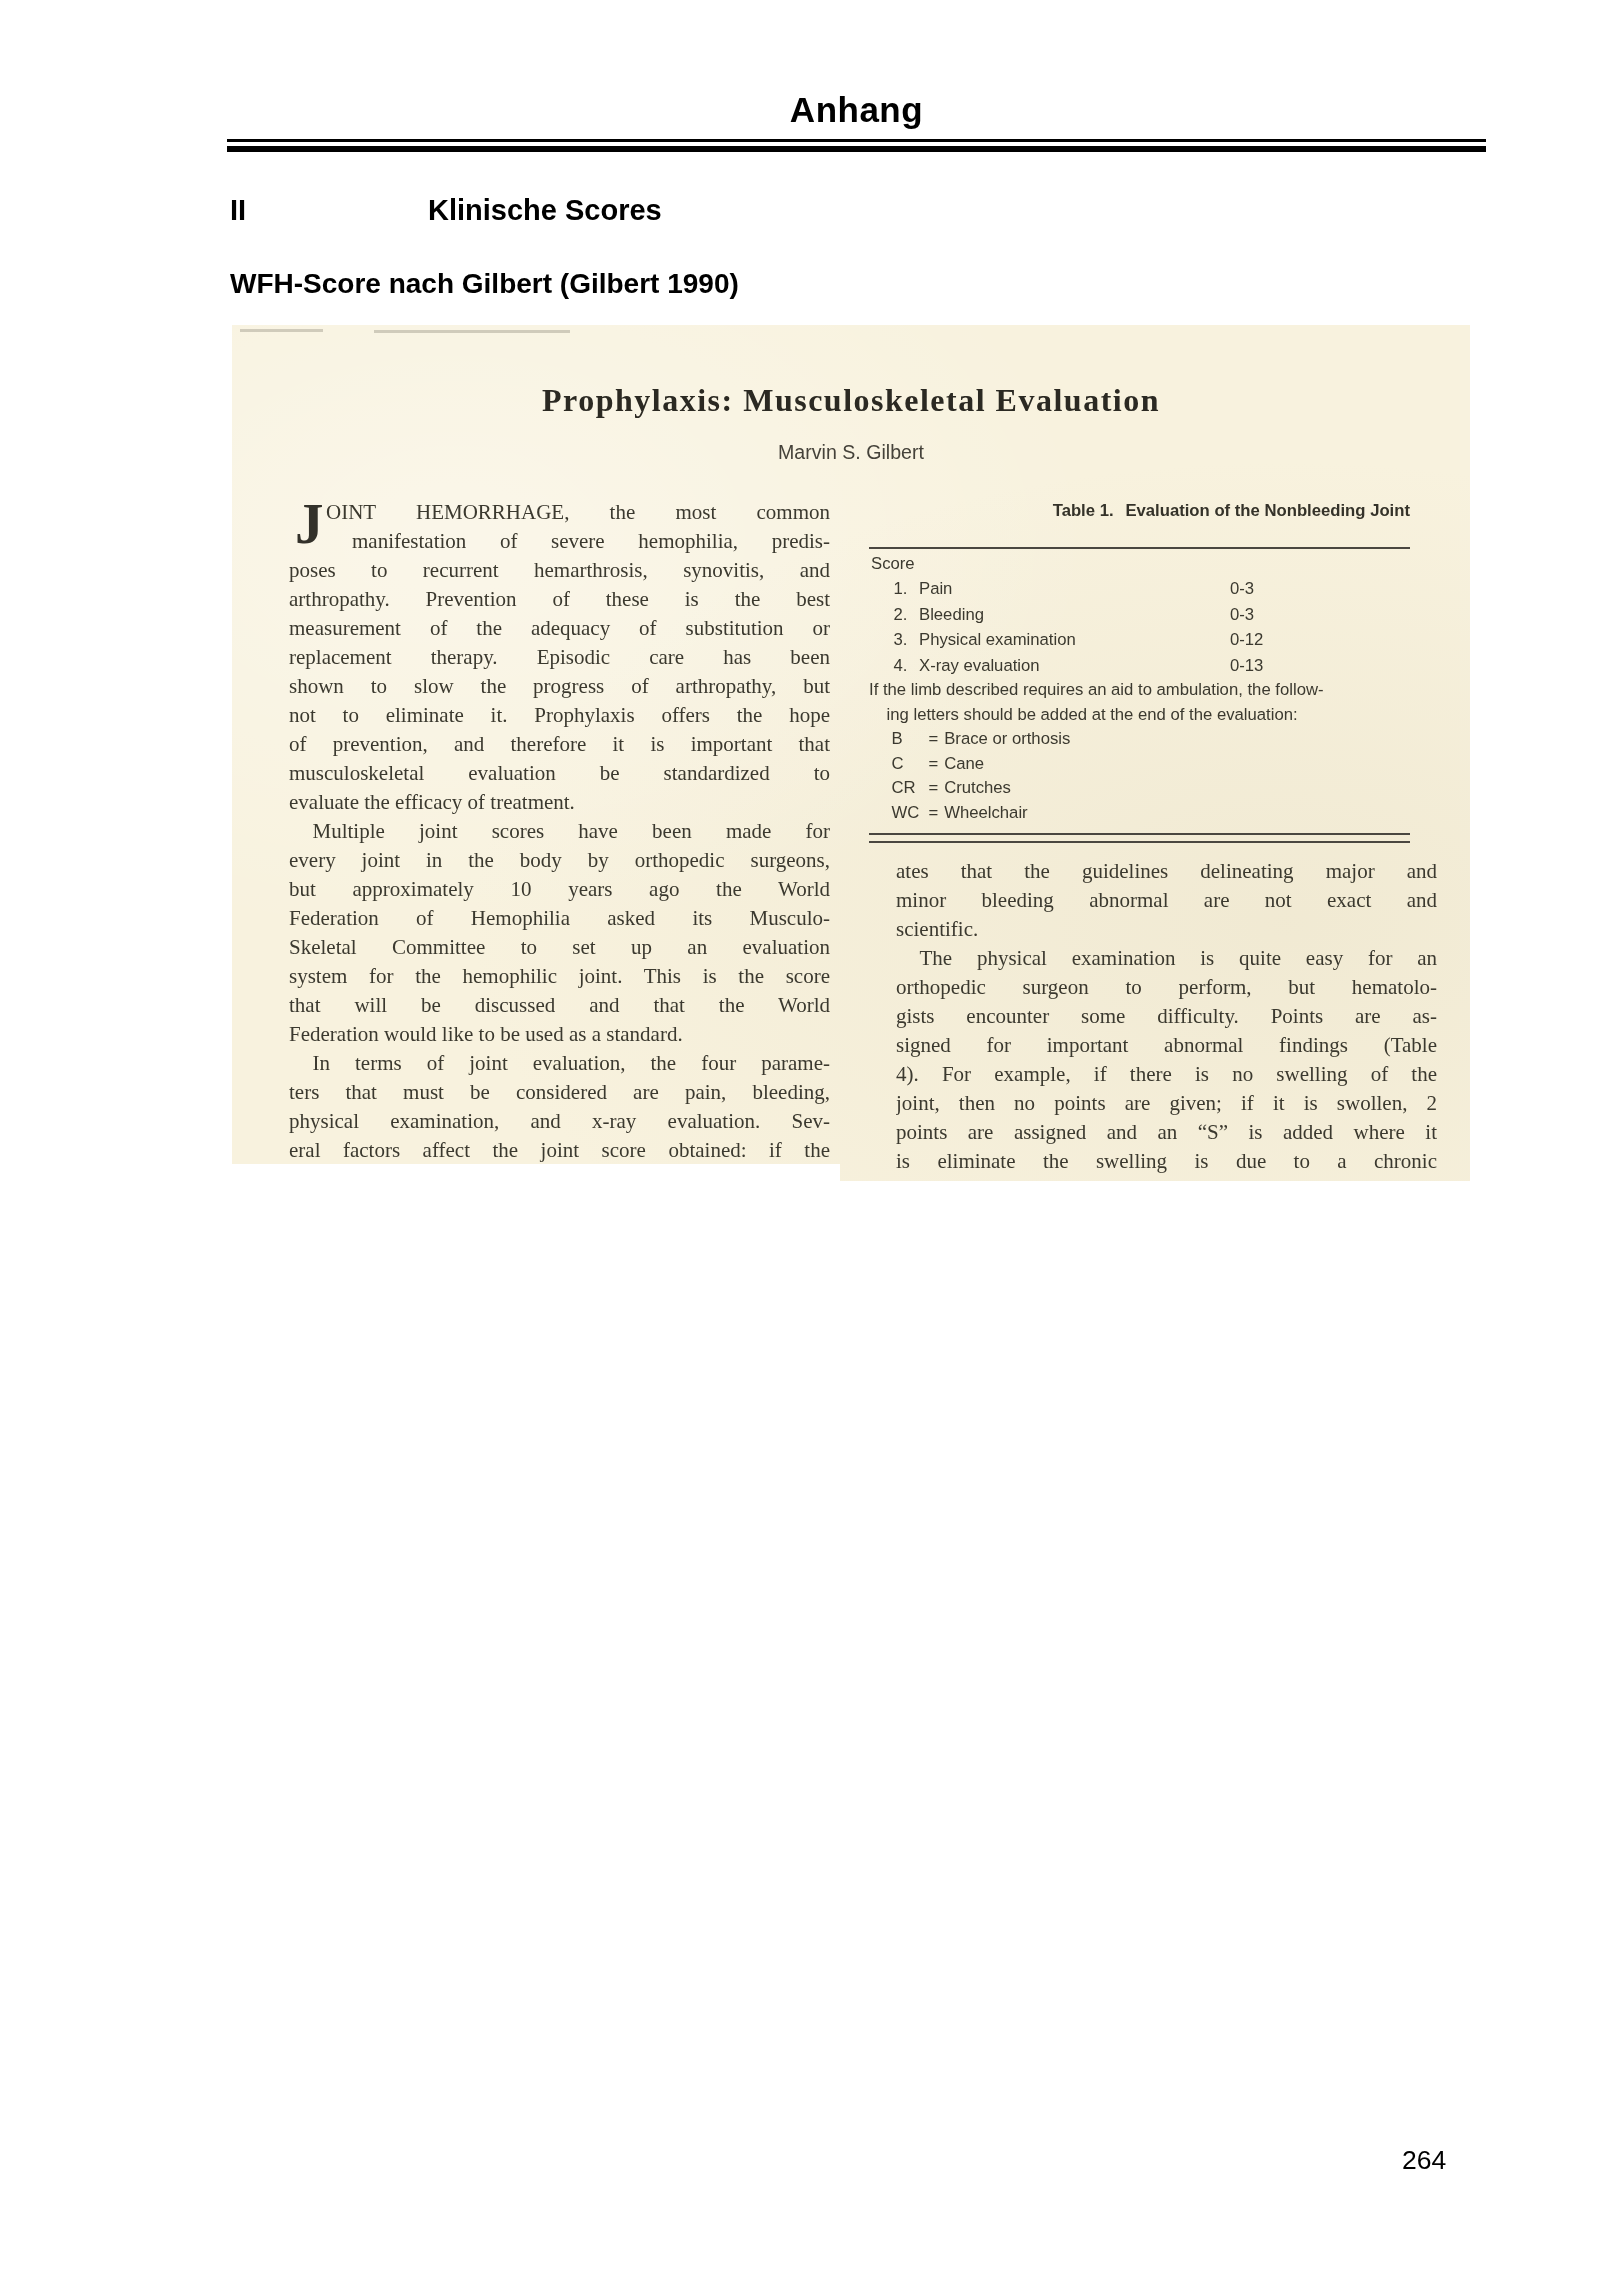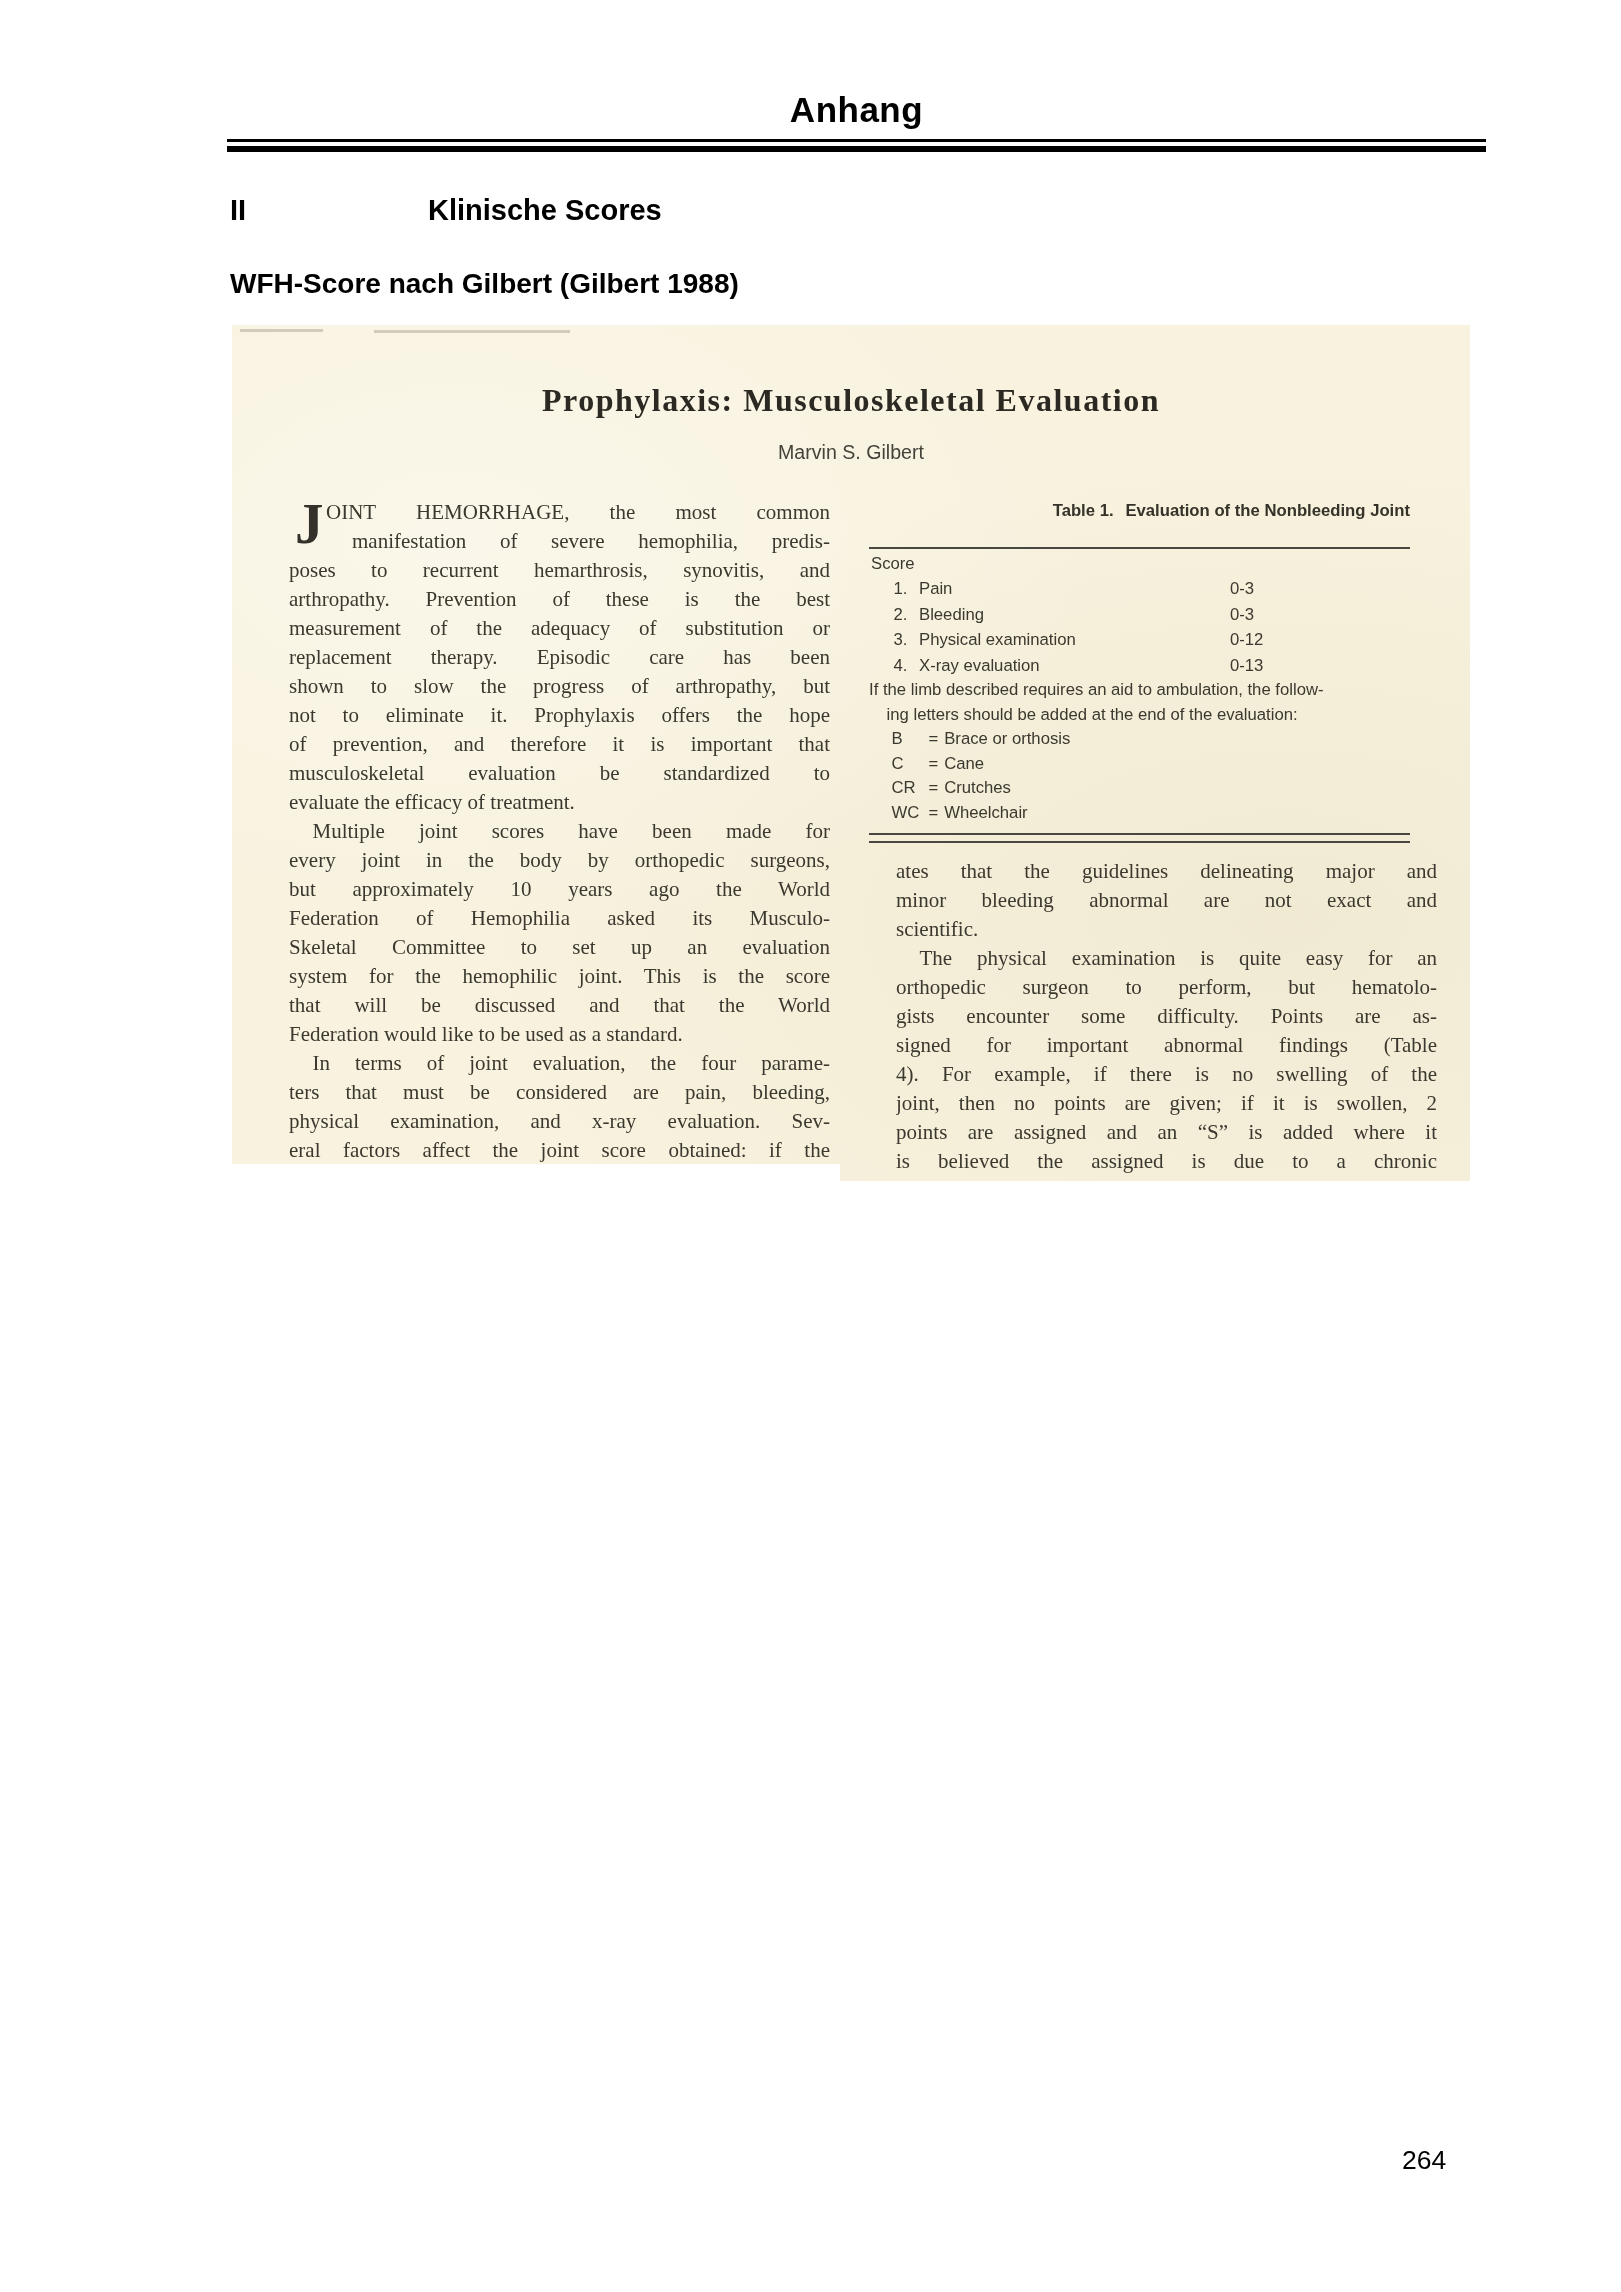--- a/index.html
+++ b/index.html
@@ -64,21 +64,21 @@
 <div class="page">
 
   <div class="doc-title">Anhang</div>
   <div class="rule-thin"></div>
   <div class="rule-thick"></div>
 
   <div class="sec-heading">
     <span class="sec-num">II</span><span class="sec-title">Klinische Scores</span>
   </div>
 
-  <div class="subsec-heading">WFH-Score nach Gilbert (Gilbert 1988)</div>
+  <div class="subsec-heading">WFH-Score nach Gilbert (Gilbert 1990)</div>
 
   <div class="scan">
     <div class="dash d1"></div>
     <div class="dash d2"></div>
 
     <div class="a-title">Prophylaxis: Musculoskeletal Evaluation</div>
     <div class="a-byline">Marvin S. Gilbert</div>
 
     <div class="col lcol">
       <span class="dropcap">J</span>
@@ -154,21 +154,21 @@
         <div class="ln">ates that the guidelines delineating major and</div>
         <div class="ln">minor bleeding abnormal are not exact and</div>
         <div class="ln endp">scientific.</div>
         <div class="ln ind">The physical examination is quite easy for an</div>
         <div class="ln">orthopedic surgeon to perform, but hematolo-</div>
         <div class="ln">gists encounter some difficulty. Points are as-</div>
         <div class="ln">signed for important abnormal findings (Table</div>
         <div class="ln">4). For example, if there is no swelling of the</div>
         <div class="ln">joint, then no points are given; if it is swollen, 2</div>
         <div class="ln">points are assigned and an “S” is added where it</div>
-        <div class="ln">is believed the assigned is due to a chronic</div>
+        <div class="ln">is eliminate the swelling is due to a chronic</div>
       </div>
 
     <div class="clip-strip"></div>
   </div>
 
   <div class="page-number">264</div>
 
 </div>
 
 

